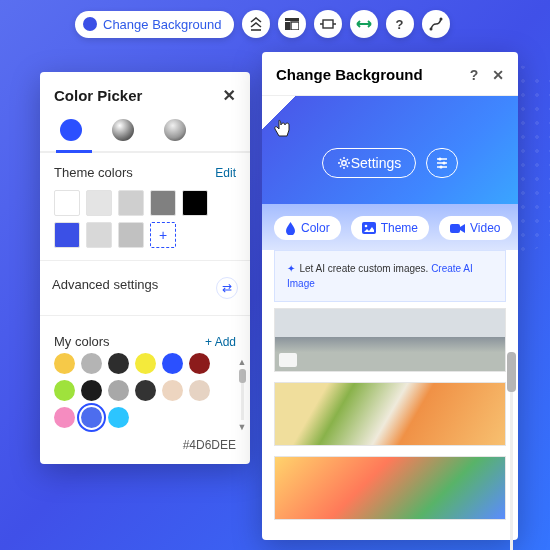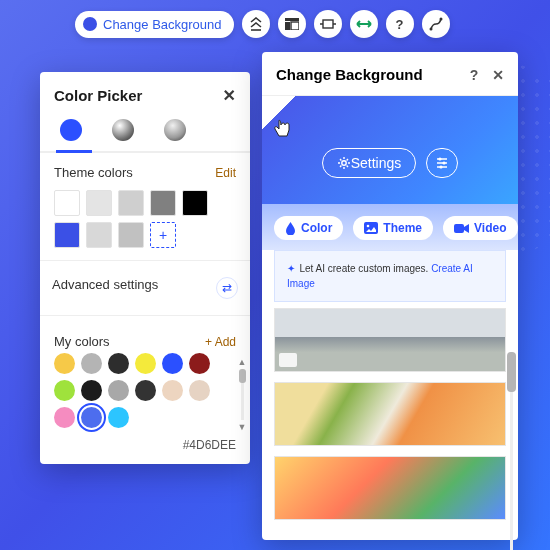--- a/index.html
+++ b/index.html
@@ -17,21 +17,21 @@
   .close-x { font-size:16px; color:#3a3a3a; }
   .cp-tabs { display:flex; gap:30px; padding:6px 20px 0; align-items:center; }
   .cp-tab { width:22px; height:22px; border-radius:50%; }
   .tab0 { background:#2b50ff; }
   .tab1 { background: radial-gradient(circle at 35% 30%, #fff, #777 60%, #222); }
   .tab2 { background: radial-gradient(circle at 40% 30%, #f0f0f0, #999 60%, #333); }
   .cp-tabline { height:2px; background:#eee; margin:10px 0 0; position:relative; }
   .cp-tabline::before { content:""; position:absolute; left:16px; top:-1px; width:36px; height:3px; background:#2b50ff; }
   .section { padding:12px 14px 6px; }
   .section .row { display:flex; justify-content:space-between; align-items:center; font-size:13px; color:#333; }
-  .link { color:#a16207; font-size:12px; }
+  .link { color:#0369a1; font-size:12px; }
   .swatches { display:flex; flex-wrap:wrap; gap:6px; margin-top:10px; }
   .sw { width:26px; height:26px; border-radius:2px; border:1px solid #e2e2e2; }
   .sw.add { border:1.5px dashed #2b50ff; color:#2b50ff; display:flex; align-items:center; justify-content:center; font-size:14px; background:#fff; }
   .divider { height:1px; background:#eee; margin:6px 0; }
   .adv { display:flex; justify-content:space-between; align-items:flex-start; padding:10px 12px; font-size:13px; color:#333; }
   .adv-icn { width:22px; height:22px; border-radius:50%; border:1px solid #dce4ff; display:flex; align-items:center; justify-content:center; color:#2b50ff; font-size:12px; }
   .mycolors { display:flex; flex-wrap:wrap; gap:6px; padding:0 14px 8px; position:relative; }
   .cdot { width:21px; height:21px; border-radius:50%; }
   .cdot.sel { outline:2px solid #2b50ff; outline-offset:2px; }
   .hex { text-align:right; font-size:12px; color:#555; padding:2px 14px 12px; }
@@ -42,21 +42,21 @@
   
   .sb { left:262px; top:52px; width:256px; height:488px; display:flex; flex-direction:column; }
   .sb-head { display:flex; align-items:center; justify-content:space-between; padding:14px 14px 12px; font-weight:600; font-size:15px; border-bottom:1px solid #eee; }
   .sb-head .rgt { display:flex; gap:14px; color:#555; font-size:14px; }
   .sb-hero { position:relative; height:108px; background:linear-gradient(135deg,#4a55e8,#3f87ff 70%, #3aa5ff); overflow:hidden; }
   .fold { position:absolute; left:0; top:0; width:34px; height:34px; background:linear-gradient(135deg,#fff 49%, transparent 50%); }
   .cursor { position:absolute; left:10px; top:22px; pointer-events:none; }
   .hero-btns { position:absolute; left:0; right:0; top:52px; display:flex; justify-content:center; gap:10px; }
   .obtn { border:1.5px solid #fff; color:#fff; border-radius:18px; padding:6px 14px; font-size:14px; display:flex; align-items:center; }
   .obtn.icn { padding:6px 8px; }
-  .tabs { display:flex; gap:10px; padding:12px 12px 10px; background:linear-gradient(180deg, rgba(76,124,255,.5), rgba(76,124,255,.2));font-weight:bold; }
+  .tabs { display:flex; gap:10px; padding:12px 12px 10px; background:linear-gradient(180deg, rgba(76,124,255,.5), rgba(76,124,255,.2)); }
   .tbtn { background:#fff; border-radius:16px; padding:5px 11px; font-size:12px; color:#2b50ff; display:flex; align-items:center; gap:5px; }
   .aibox { margin:0 12px; border:1px solid #d6e2ff; background:#f1f5ff; padding:10px 12px; font-size:10px; color:#333; line-height:1.5; }
   .aibox .spark { color:#2b50ff; margin-right:4px; }
   .aibox .lnk { color:#2b50ff; }
   .sel-head { display:flex; justify-content:space-between; align-items:center; padding:14px 14px 6px; font-size:13px; color:#222; }
   .info { width:18px; height:18px; border-radius:50%; border:1px solid #888; display:flex; align-items:center; justify-content:center; font-size:11px; color:#666; font-style:italic; font-family:serif; }
   .thumbs { padding:6px 12px 0; display:flex; flex-direction:column; gap:10px; position:relative; flex:1; overflow:hidden; }
   .thumb-item { height:64px; border:1px solid #e5e5e5; background:#ccc; position:relative; }
   .t1 { background:linear-gradient(180deg,#d9dee3 45%, #8a939b 45%, #b7beb7 70%); }
   .t2 { background:linear-gradient(120deg,#f0de9c 20%, #89b24a 30%, #efeadb 50%, #f09146 60%, #f7c070 100%); }

